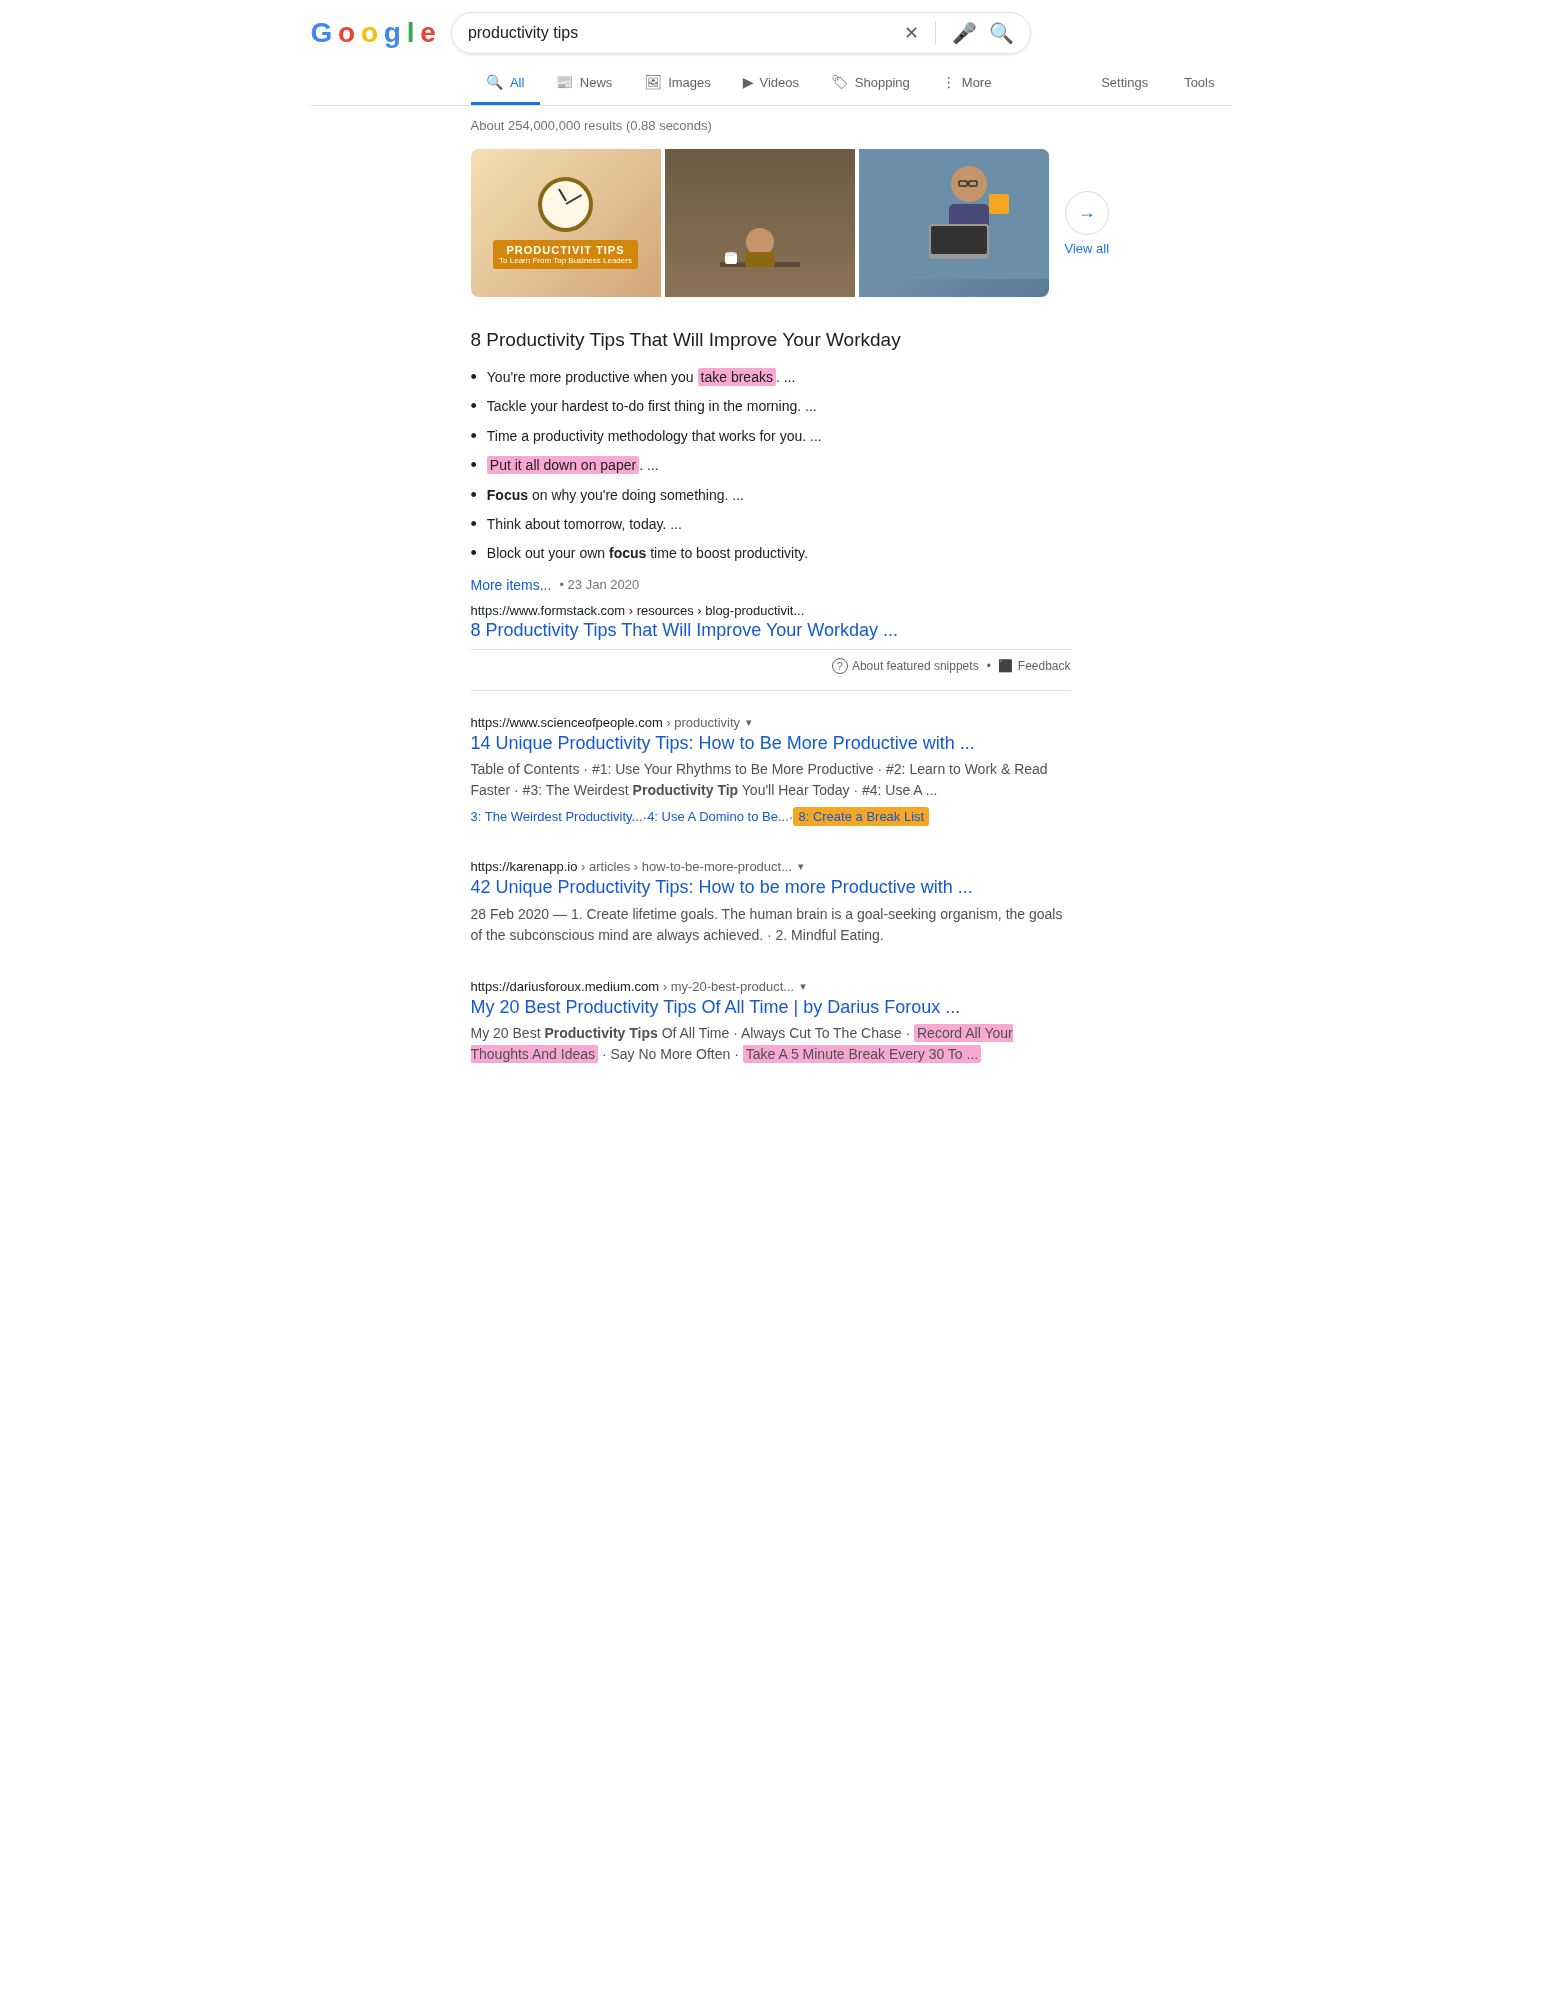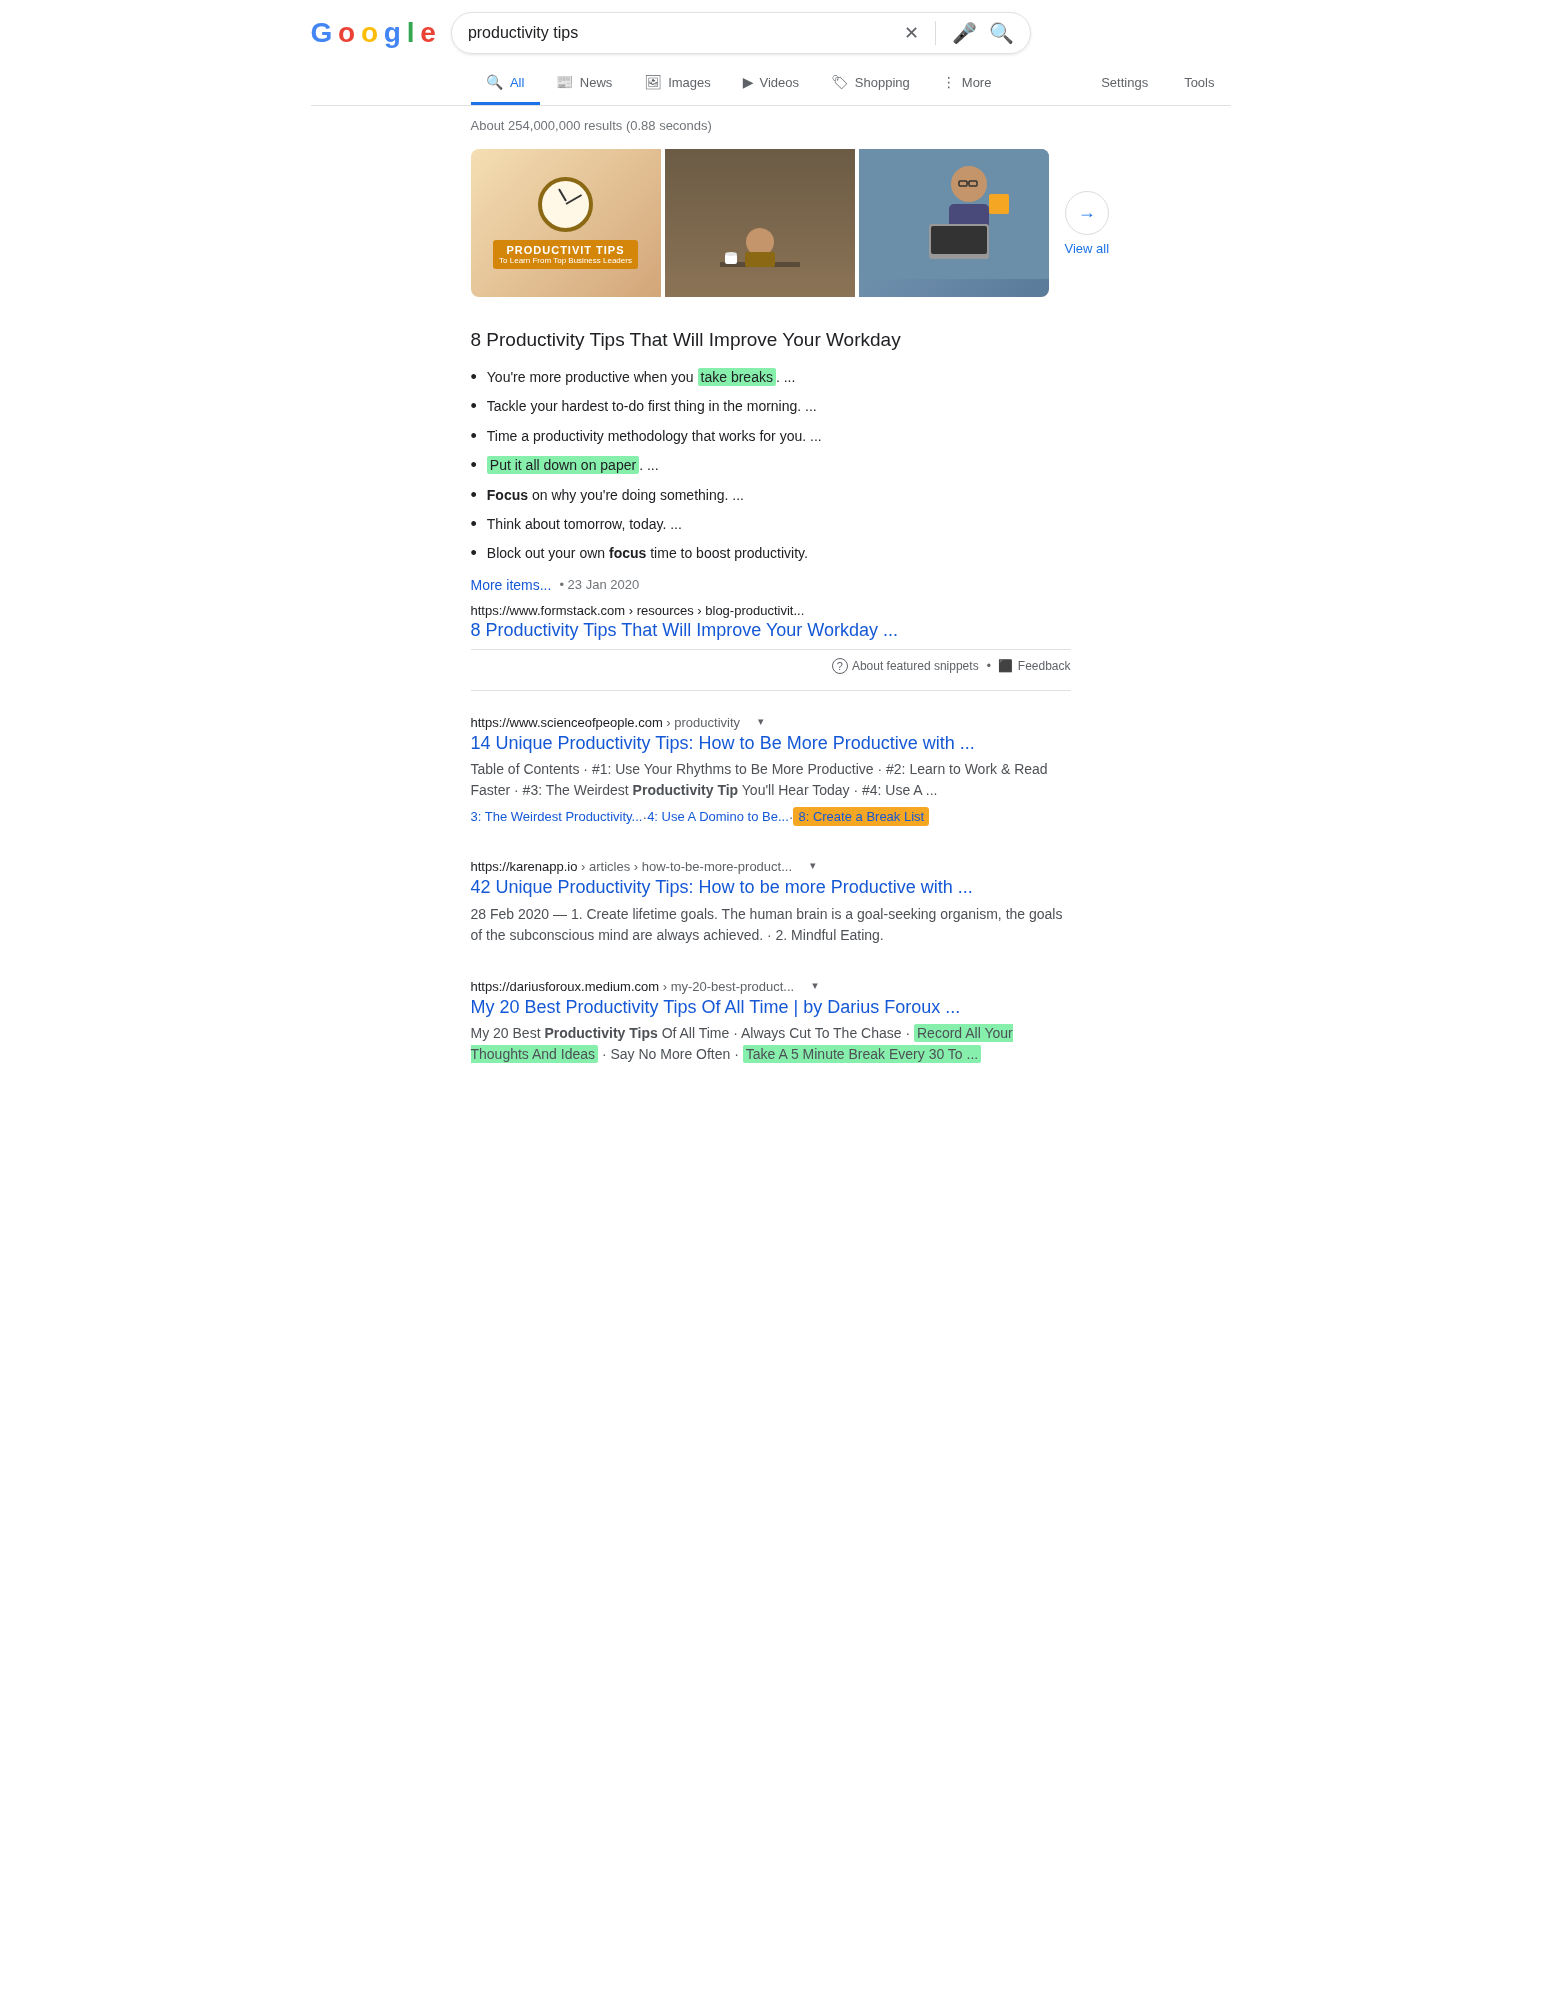--- a/index.html
+++ b/index.html
@@ -250,21 +250,21 @@
       line-height: 1.6;
       color: #202124;
     }
     .bullet-list li::before {
       content: "•";
       font-size: 18px;
       line-height: 1.3;
       flex-shrink: 0;
     }
     .highlight-orange {
-      background: #86efac;
+      background: #f9a8d4;
       padding: 1px 3px;
       border-radius: 2px;
     }
     .bold-text {
       font-weight: bold;
     }
     .more-items-link {
       color: #1558d6;
       text-decoration: none;
       font-size: 14px;
@@ -307,21 +307,22 @@
     
     .search-result {
       padding: 16px 0;
       border-bottom: 1px solid transparent;
     }
     .result-url {
       color: #202124;
       font-size: 13px;
       margin-bottom: 2px;
       display: flex;
-      gap: 18px;
+      align-items: center;
+      gap: 6px;
     }
     .result-url .breadcrumb {
       color: #5f6368;
     }
     .result-url .dropdown {
       color: #5f6368;
       cursor: pointer;
       font-size: 11px;
     }
     .result-title {

